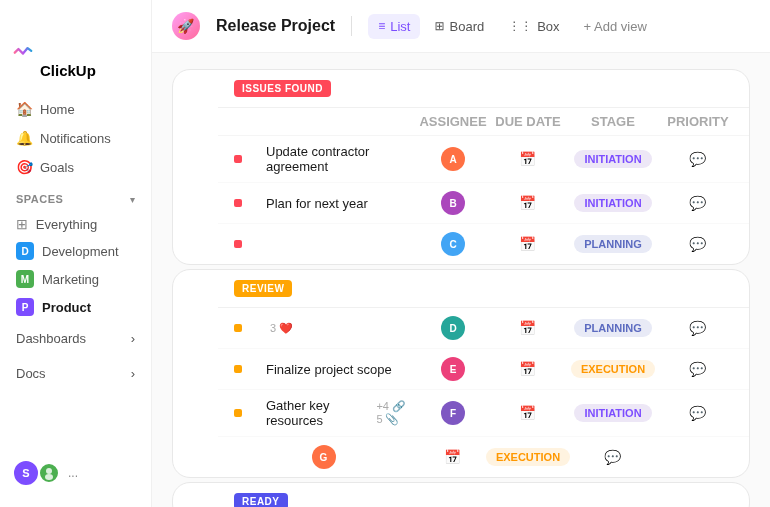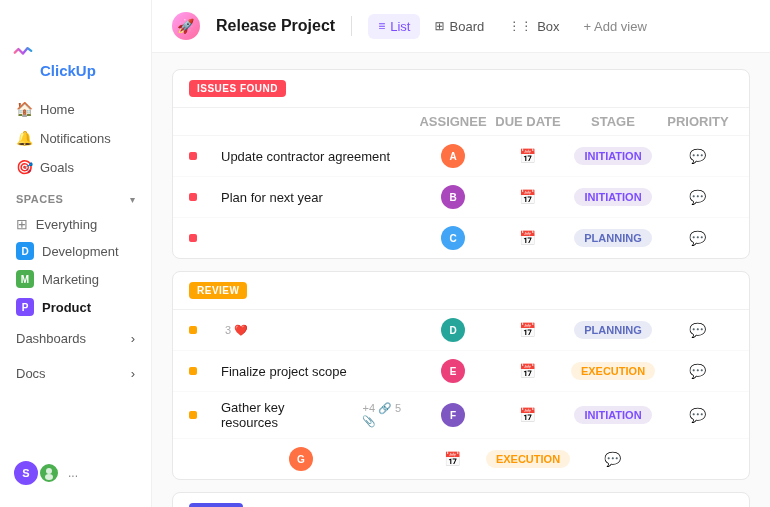--- a/index.html
+++ b/index.html
@@ -2,21 +2,21 @@
 <html><head>
   <meta charset="utf-8">
   <style>
     * { box-sizing: border-box; margin: 0; padding: 0; }
     body { font-family: -apple-system, BlinkMacSystemFont, 'Segoe UI', sans-serif; font-size: 13px; background: #fff; display: flex; height: 507px; overflow: hidden; }
 
     
     .sidebar { width: 152px; min-width: 152px; background: #fff; border-right: 1px solid #f0f0f0; display: flex; flex-direction: column; padding: 10px 0; height: 507px; }
     .sidebar-logo { display: flex; align-items: center; gap: 6px; padding: 8px 12px 16px; }
     .logo-icon { width: 22px; height: 22px; }
-    .logo-text { font-size: 15px; font-weight: 700; color: #3b82f6; margin-top: 44px; }
+    .logo-text { font-size: 15px; font-weight: 700; color: #000000; margin-top: 44px; }
     .sidebar-nav { display: flex; flex-direction: column; gap: 1px; padding: 0 8px; }
     .sidebar-nav-item { display: flex; align-items: center; gap: 8px; padding: 6px 8px; border-radius: 6px; cursor: pointer; color: #555; font-size: 13px; }
     .sidebar-nav-item .nav-icon { font-size: 14px; width: 16px; text-align: center; color: #888; }
     .sidebar-spaces { padding: 12px 16px 6px; display: flex; align-items: center; justify-content: space-between; gap: 38px; }
     .sidebar-spaces-label { font-size: 11px; font-weight: 700; color: #888; text-transform: uppercase; letter-spacing: 0.5px; }
     .sidebar-spaces-chevron { color: #888; font-size: 10px; }
     .sidebar-space-item { display: flex; align-items: center; gap: 8px; padding: 5px 16px; cursor: pointer; color: #555; font-size: 13px; }
     .space-dot { width: 18px; height: 18px; border-radius: 4px; display: flex; align-items: center; justify-content: center; font-size: 10px; font-weight: 700; color: #fff; flex-shrink: 0; }
     .space-dot.purple { background: #7c4dff; }
     .space-dot.blue { background: #2196f3; }
@@ -41,21 +41,21 @@
     .header-nav { display: flex; align-items: center; gap: 4px; }
     .header-nav-item { display: flex; align-items: center; gap: 5px; padding: 5px 10px; border-radius: 6px; cursor: pointer; color: #555; font-size: 13px; }
     .header-nav-item.active { background: #f0eeff; color: #7c4dff; }
     .header-nav-icon { font-size: 12px; }
     .add-view { display: flex; align-items: center; gap: 4px; padding: 5px 10px; cursor: pointer; color: #888; font-size: 13px; }
 
     
     .content { flex: 1; overflow-y: auto; padding: 16px 20px; background: #fafafa; }
 
     
-    .section { background: #fff; border: 1px solid #e8e8e8; border-radius: 8px; margin-bottom: 12px; overflow: hidden; }
+    .section { background: #fff; border: 1px solid #e8e8e8; border-radius: 18px; margin-bottom: 4px; overflow: hidden; padding-left: 45px; }
     .section-header { display: flex; align-items: center; padding: 10px 16px; border-bottom: 1px solid #f0f0f0; }
     .section-badge { padding: 3px 8px; border-radius: 4px; font-size: 10px; font-weight: 700; letter-spacing: 0.5px; }
     .badge-red { background: #ff4757; color: #fff; }
     .badge-yellow { background: #ffa502; color: #fff; }
     .badge-blue { background: #5352ed; color: #fff; }
 
     
     .table-header { display: grid; grid-template-columns: 1fr 80px 70px 100px 70px; align-items: center; padding: 6px 16px; border-bottom: 1px solid #f5f5f5; }
     .table-header-cell { font-size: 13px; font-weight: 600; color: #aaa; text-align: center; }
     .table-header-cell:first-child { text-align: left; }

